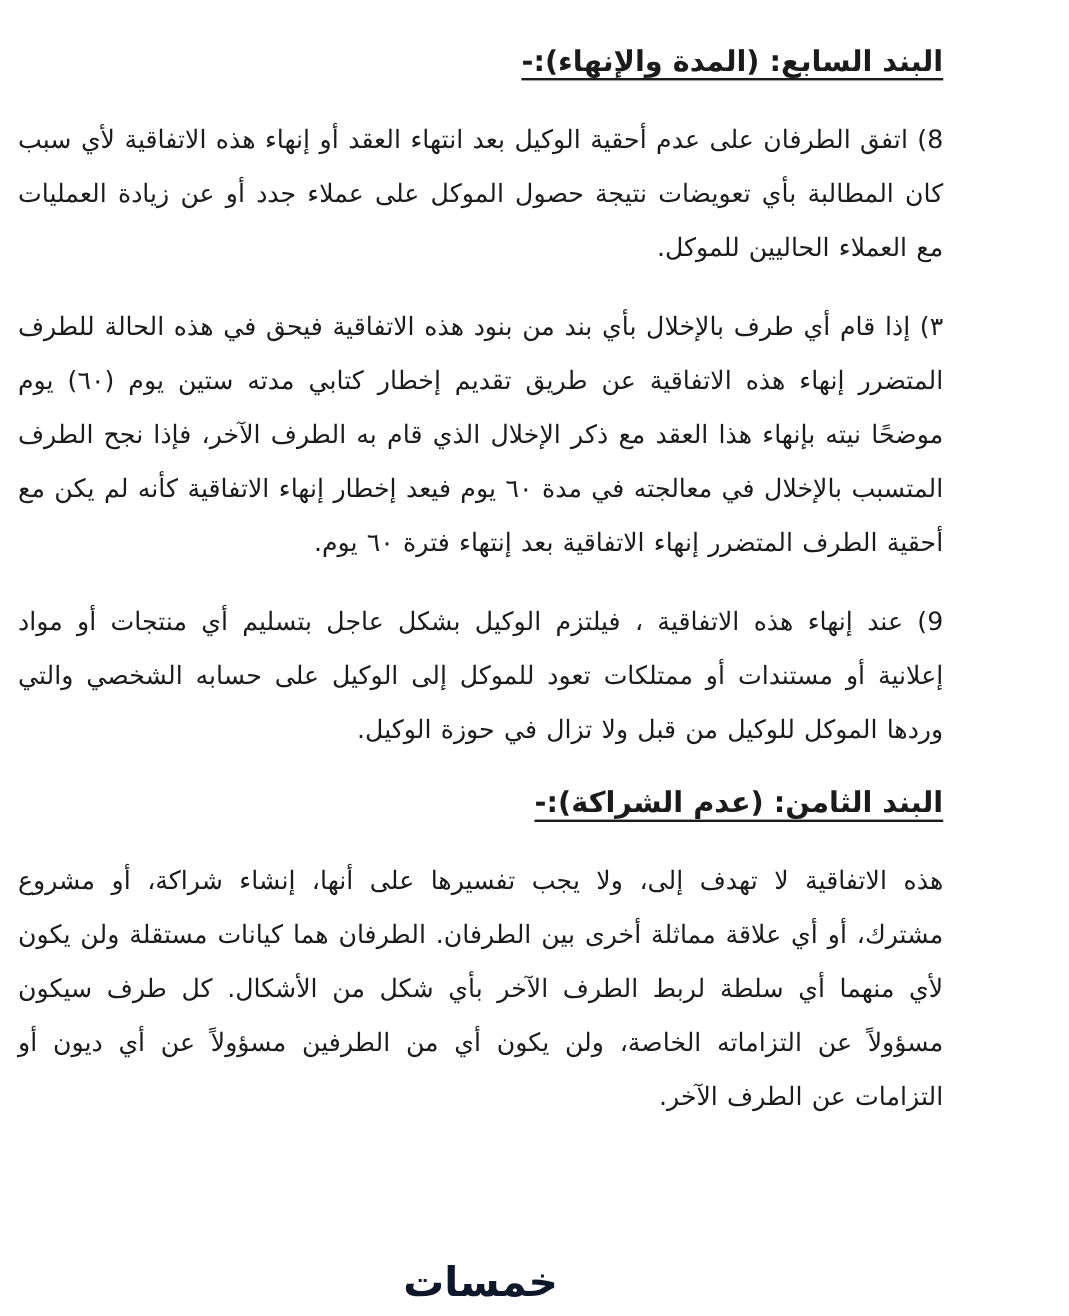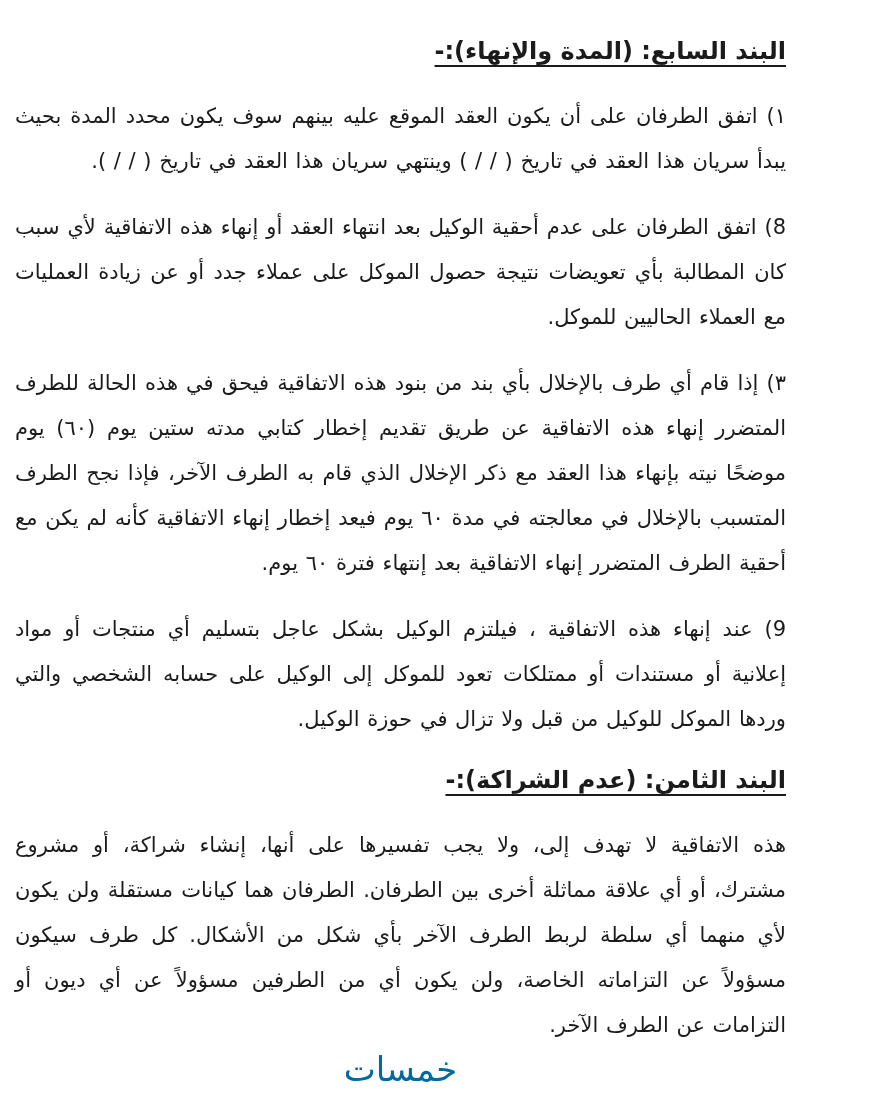--- a/index.html
+++ b/index.html
@@ -42,36 +42,35 @@
   .section-8-heading {
     margin-top: 8px;
   }
   .watermark {
     position: absolute;
     bottom: 8px;
     left: 0;
     right: 0;
     text-align: center;
     font-size: 34px;
-    font-weight: normal;
-    color: #0369a1;
+    font-weight: bold;
+    color: #0f172a;
     letter-spacing: 1px;
     direction: rtl;
   }
 </style>
 </head>
 <body>
 
 <div class="page" dir="rtl">
 
   <h2 class="section-heading">
     <span class="u">البند السابع: (المدة والإنهاء):-</span>
   </h2>
 
-  <p class="clause">١) اتفق الطرفان على أن يكون العقد الموقع عليه بينهم سوف يكون محدد المدة بحيث يبدأ سريان هذا العقد في تاريخ (   /   /   ) وينتهي سريان هذا العقد في تاريخ  (  /  /  ).</p>
 
   <p class="clause">8) اتفق الطرفان على عدم أحقية الوكيل بعد انتهاء العقد أو إنهاء هذه الاتفاقية لأي سبب كان المطالبة بأي تعويضات نتيجة حصول الموكل على عملاء جدد أو عن زيادة العمليات مع العملاء الحاليين للموكل.</p>
 
   <p class="clause">٣) إذا قام أي طرف بالإخلال بأي بند من بنود هذه الاتفاقية فيحق في هذه الحالة للطرف المتضرر إنهاء هذه الاتفاقية عن طريق تقديم إخطار كتابي مدته ستين يوم (٦٠) يوم موضحًا نيته بإنهاء هذا العقد مع ذكر الإخلال الذي قام به الطرف الآخر، فإذا نجح الطرف المتسبب بالإخلال في معالجته في مدة ٦٠ يوم فيعد إخطار إنهاء الاتفاقية كأنه لم يكن مع أحقية الطرف المتضرر إنهاء الاتفاقية بعد إنتهاء فترة ٦٠ يوم.</p>
 
   <p class="clause">9) عند إنهاء هذه الاتفاقية ، فيلتزم الوكيل بشكل عاجل بتسليم أي منتجات أو مواد إعلانية أو مستندات أو ممتلكات تعود للموكل إلى الوكيل على حسابه الشخصي والتي وردها الموكل للوكيل من قبل ولا تزال في حوزة الوكيل.</p>
 
   <h2 class="section-heading section-8-heading">
     <span class="u">البند الثامن: (عدم الشراكة):-</span>
   </h2>

